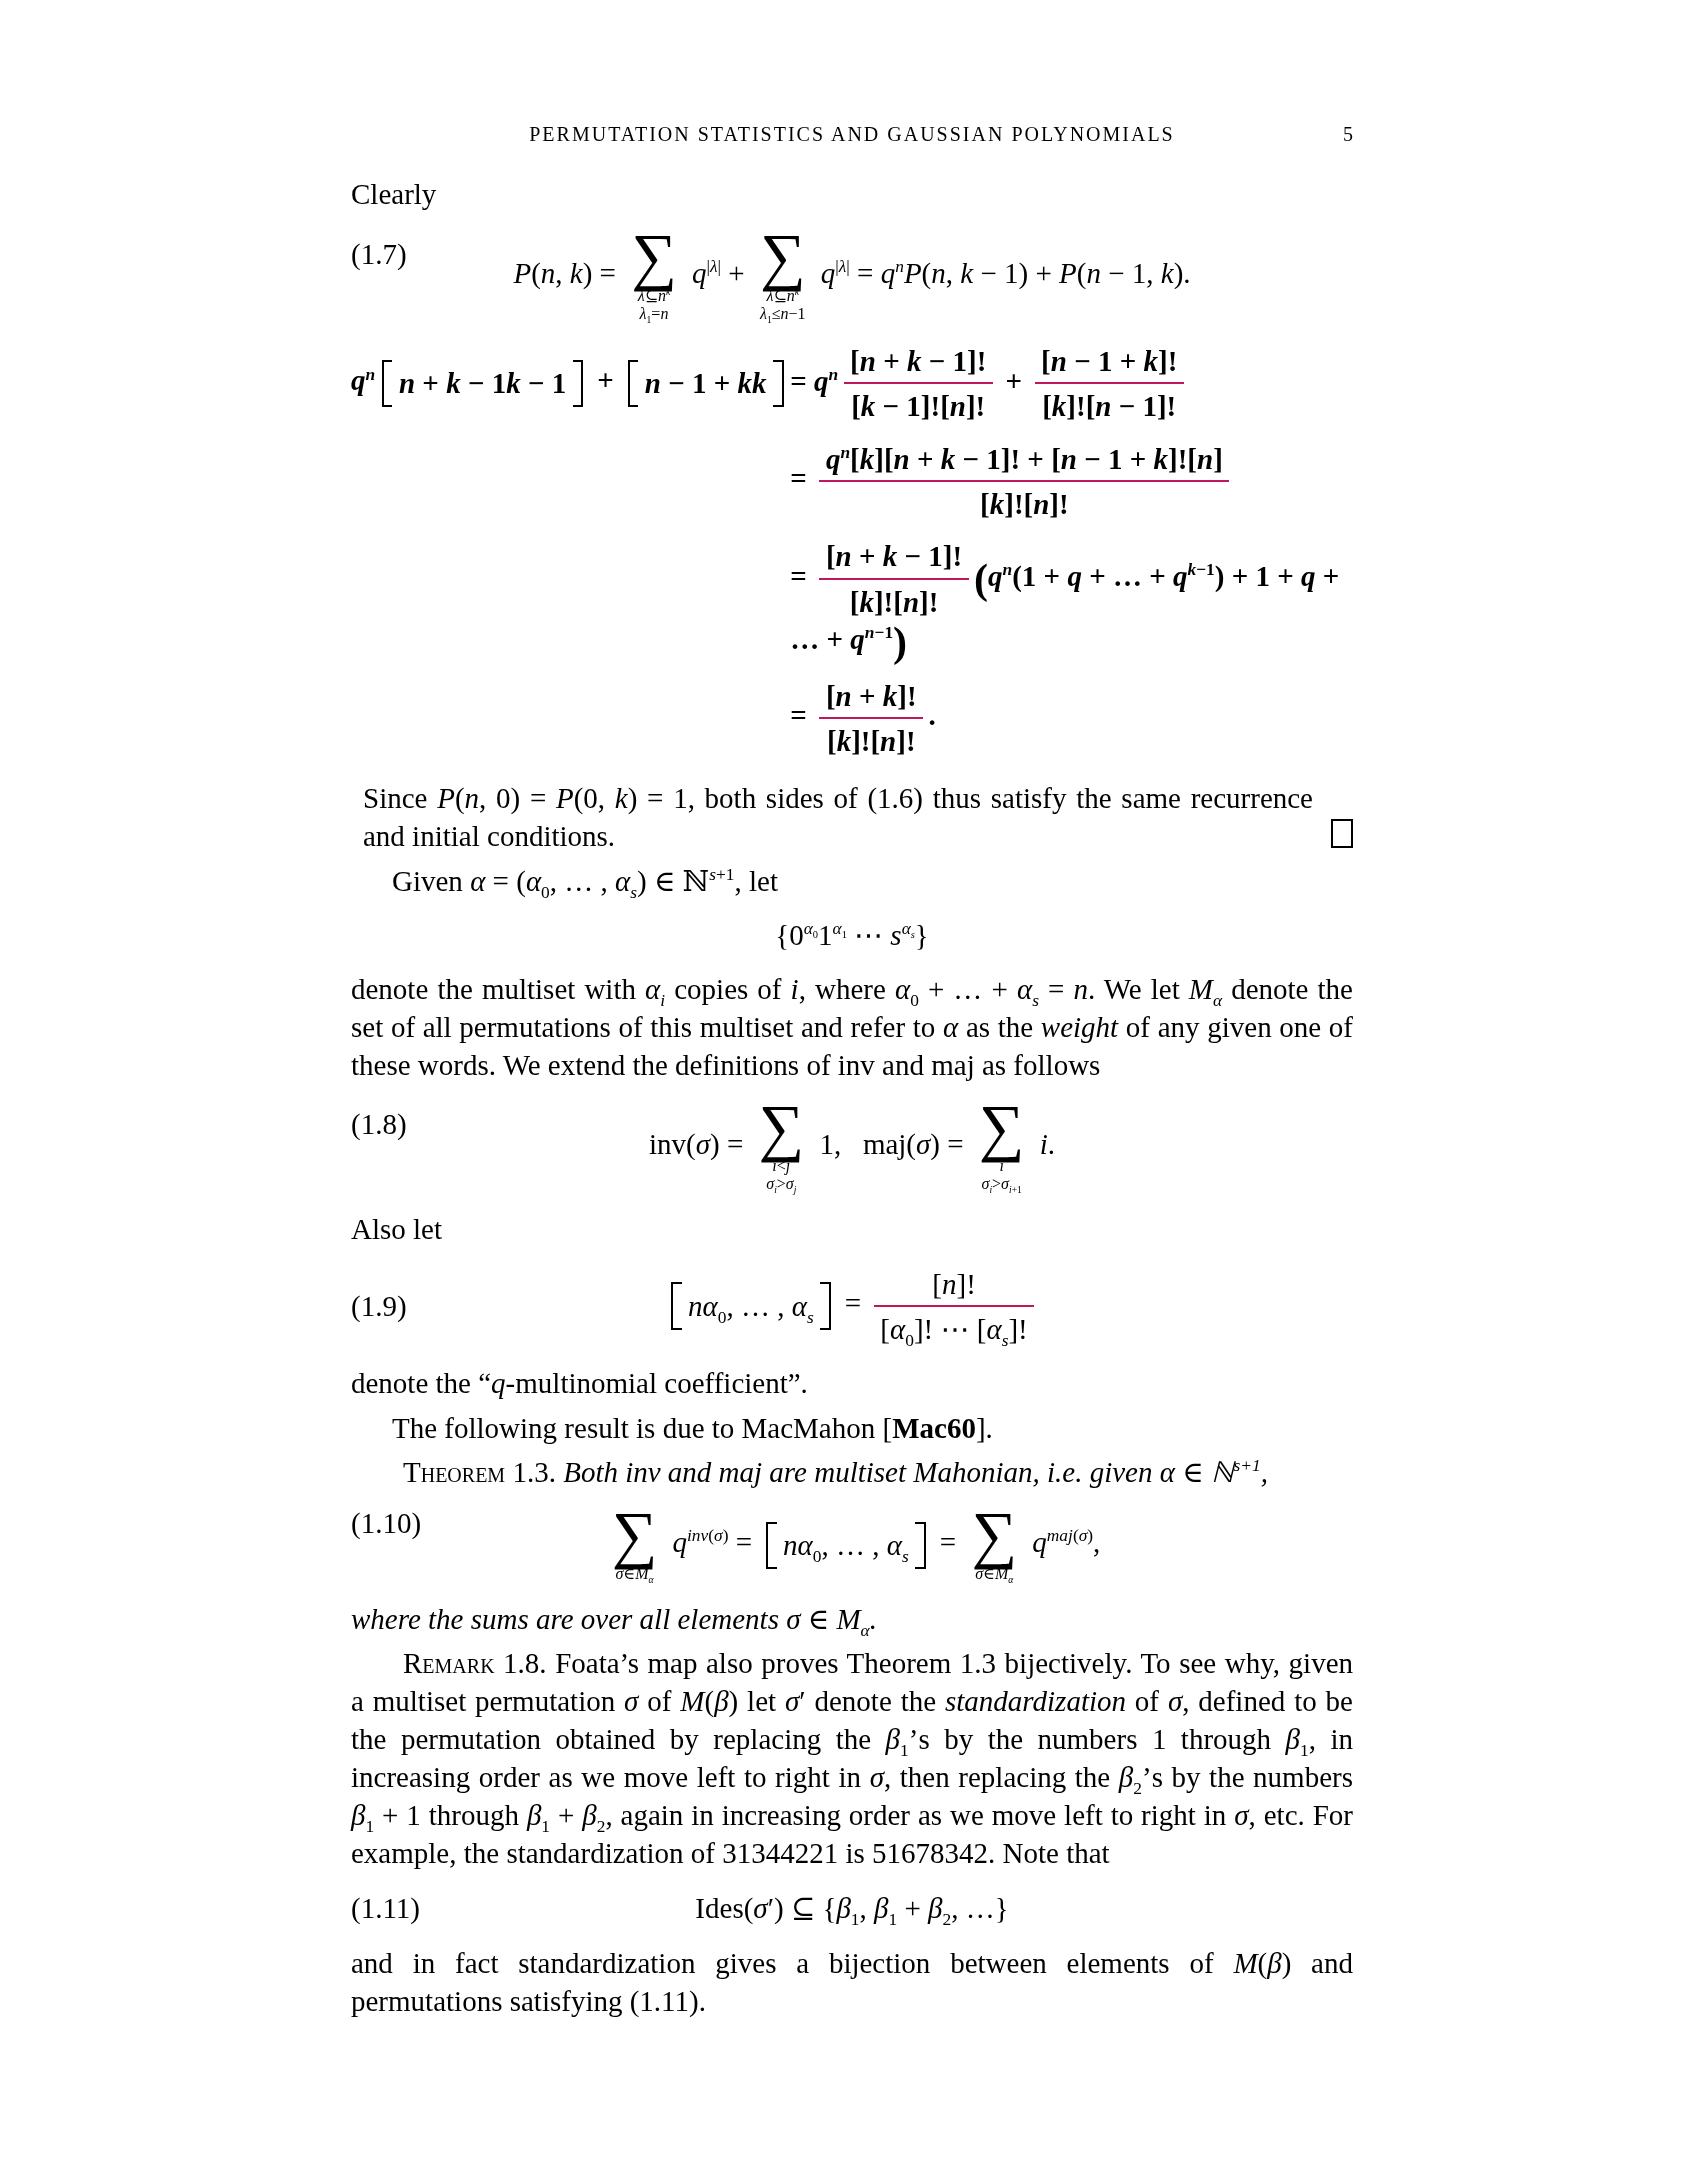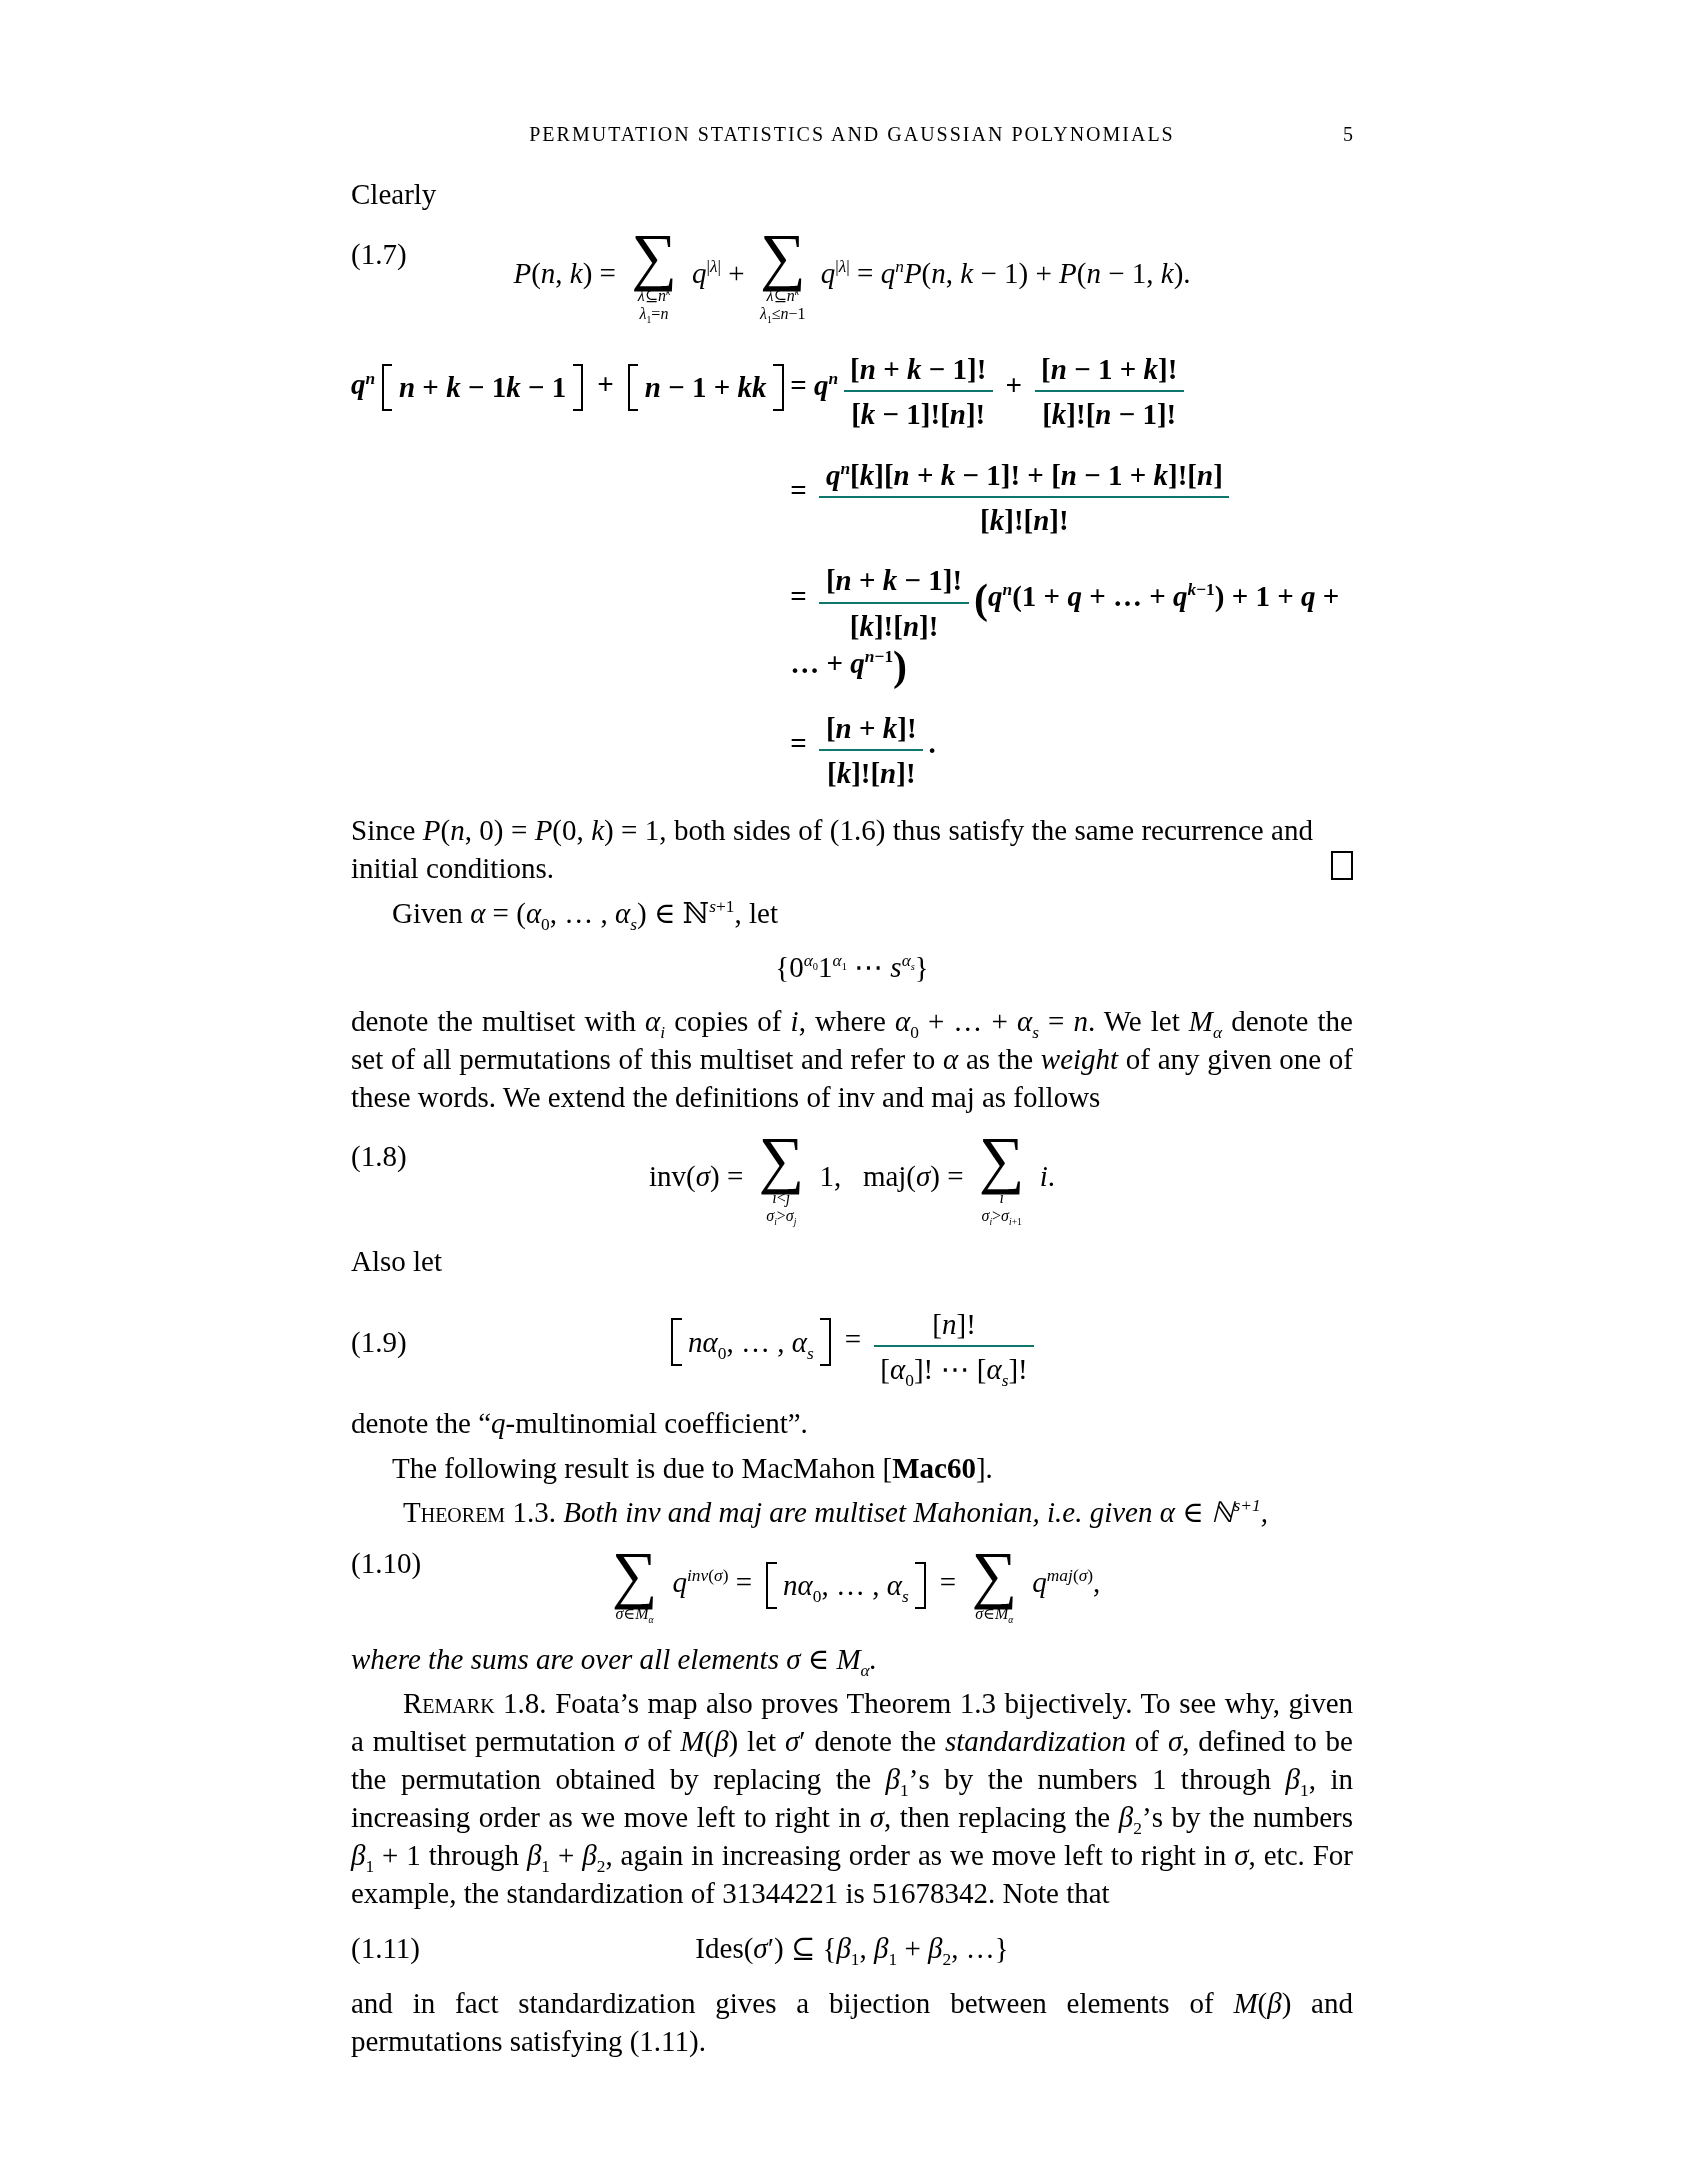--- a/index.html
+++ b/index.html
@@ -18,33 +18,33 @@
   .eq.sumlimits .tag{top:calc(50% - 22.5px);}
   .eq-body{display:inline-block;}
   .disp{text-align:center;margin:16px 0;}
   sup{font-size:60%;line-height:0;}
   sub{font-size:60%;line-height:0;}
   .sum{display:inline-flex;flex-direction:column;align-items:center;vertical-align:middle;
        margin:0 8px;font-style:normal;}
   .sum .op{font-size:64px;line-height:54px;font-style:normal;}
   .sum .lim{font-size:16px;line-height:18px;text-align:center;margin-top:2.6px;}
   .frac{display:inline-block;vertical-align:middle;text-align:center;margin:0 5.3px;}
-  .frac .nu{display:block;padding:1.3px 6.6px 4.6px;border-bottom:2px solid #0f766e;line-height:34px;margin-top:8px;}
+  .frac .nu{display:block;padding:1.3px 6.6px 4.6px;border-bottom:2px solid #be185d;line-height:34px;}
   .frac .de{display:block;padding:4.6px 6.6px 1.3px;line-height:34px;}
   .qb{display:inline-flex;align-items:stretch;vertical-align:middle;margin:0 6.6px;}
   .qb .bl{width:8.6px;border:2.6px solid #000;border-right:none;}
   .qb .br{width:8.6px;border:2.6px solid #000;border-left:none;}
   .qb .bc{display:flex;align-items:center;justify-content:center;
           padding:5.3px 6.6px;line-height:37px;}
   .bigp{font-size:42px;vertical-align:middle;font-style:normal;}
   .align{display:grid;grid-template-columns:auto auto;justify-content:center;row-gap:16px;
          align-items:center;margin:20px 0;font-weight:bold;}
   .align .l{text-align:right;}
   .align .r{text-align:left;}
-  .qedp{position:relative;padding-right:40px;}
+  .qedp{position:relative;padding-right:40px;margin-left:12px;}
   .qed{position:absolute;right:0;bottom:6.6px;width:18.5px;height:25px;border:2px solid #000;}
 </style>
 </head>
 <body>
 
 <div class="page">
   <div class="column">
 
     <div class="running-head">
       <span class="rh-title">PERMUTATION STATISTICS AND GAUSSIAN POLYNOMIALS</span>

